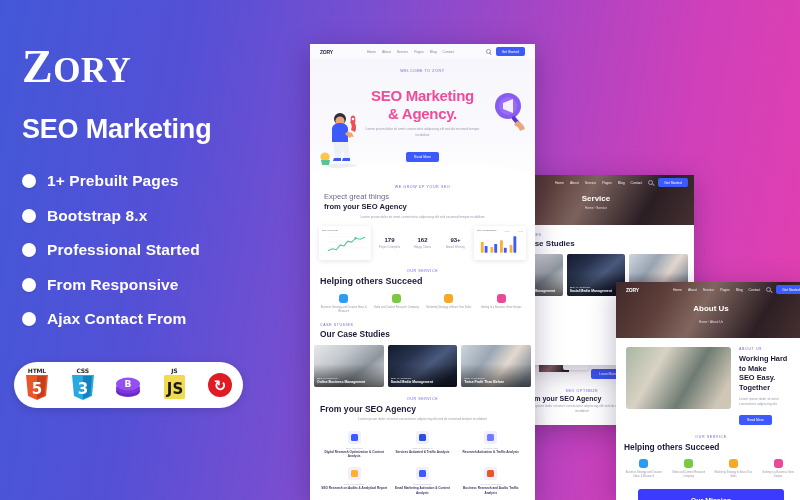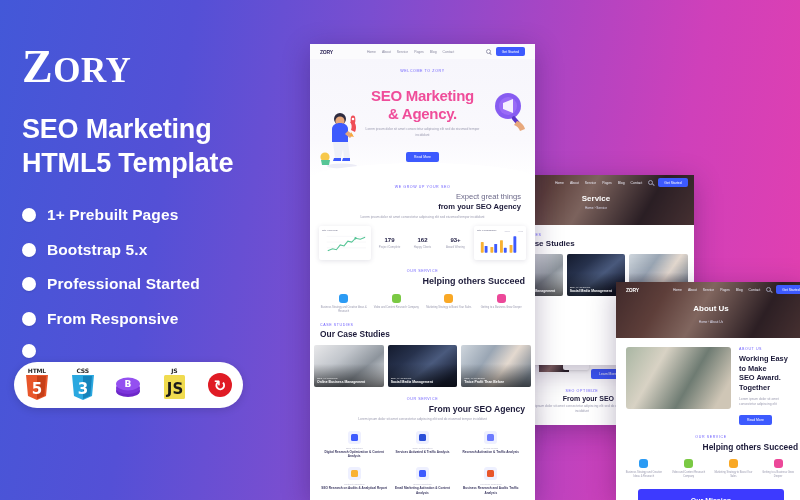--- a/index.html
+++ b/index.html
@@ -47,21 +47,21 @@
   .mk-logo.light { color: #fff; }
   .mk-menu { display: flex; gap: 6px; margin-left: 28px; }
   .mk-menu span { font-size: 3.4px; color: #8a8aa0; white-space: nowrap; }
   .mk-menu.light span { color: #e8e8f2; }
   .mk-nav-right { margin-left: auto; display: flex; align-items: center; gap: 5px; }
   .mk-search { width: 5px; height: 5px; border: .7px solid #9a9ab0; border-radius: 50%; position: relative; }
   .mk-search::after { content:''; position:absolute; right:-2px; bottom:-1px; width:2.5px; height:.7px; background:#9a9ab0; transform:rotate(45deg); }
   .mk-cta { background: #3d5afe; color: #fff; font-size: 3.4px; padding: 2.5px 6px; border-radius: 2px; white-space: nowrap; }
 
   .mk-eyebrow { font-size: 3.6px; color: #6b5cff; letter-spacing: .6px; text-align: center; }
-  .mk-h2 { text-align: right; color: #1d1b3a; font-weight: 700; }
+  .mk-h2 { text-align: left; color: #1d1b3a; font-weight: 700; }
   .mk-sub { text-align: center; color: #9b9bb0; font-size: 3.3px; line-height: 1.6; }
   .mk-btn { background: #3d5afe; color: #fff; font-size: 3.4px; padding: 3px 8px; border-radius: 2px; display: inline-block; }
 
   
   #sheet-1 { left: 310px; top: 44px; width: 225px; height: 456px; }
   #s1-hero { position: relative; height: 118px; background: linear-gradient(180deg,#f7f6fc 0%, #faf9fd 70%, #fff 100%); overflow: hidden; }
   #s1-hero-title { text-align: center; margin-top: 14px; font-size: 15px; font-weight: 700; color: #ef4d9a; line-height: 1.18; letter-spacing: -.3px; }
   .hero-person { position: absolute; left: 10px; bottom: 8px; width: 44px; height: 62px; }
   .hero-mega { position: absolute; right: 4px; top: 32px; width: 40px; height: 42px; }
   .hero-wave { position: absolute; left: 0; bottom: -2px; width: 100%; height: 16px; background: #fff; border-radius: 50% 50% 0 0 / 100% 100% 0 0; }
@@ -112,42 +112,42 @@
 <body>
 
 <div id="left-panel">
 
   <div id="brand-logo">
     <span class="z">Z</span><span class="rest">ORY</span>
   </div>
 
   <h1 id="headline">
     <div>SEO Marketing</div>
-    <div>HTML5 Template</div>
   </h1>
 
   <ul id="feature-list">
     <li class="feature-item">
       <span class="bullet-dot"></span>
       <span class="feature-label">1+ Prebuilt Pages</span>
     </li>
     <li class="feature-item">
       <span class="bullet-dot"></span>
-      <span class="feature-label">Bootstrap 5.x</span>
+      <span class="feature-label">Bootstrap 8.x</span>
     </li>
     <li class="feature-item">
       <span class="bullet-dot"></span>
       <span class="feature-label">Professional Started</span>
     </li>
     <li class="feature-item">
       <span class="bullet-dot"></span>
       <span class="feature-label">From Responsive</span>
     </li>
     <li class="feature-item">
       <span class="bullet-dot"></span>
+      <span class="feature-label">Ajax Contact From</span>
     </li>
   </ul>
 </div>
 
 <div id="tech-badges">
 
   <div class="badge">
     <span class="badge-cap">HTML</span>
     <div class="shield">
       <svg width="26" height="31" viewBox="0 0 26 31">
@@ -311,22 +311,22 @@
     </div>
     <div id="s3-hero-title">About Us</div>
     <div class="crumb" style="top:38px;">Home  ›  About Us</div>
   </div>
 
   <div style="display:flex;gap:8px;padding:9px 10px 0;">
     <div class="ph ph-team" style="width:105px;height:62px;border-radius:3px;"></div>
     <div style="flex:1;">
       <div class="mk-eyebrow" style="text-align:left;">ABOUT US</div>
       <div class="mk-h2" style="text-align:left;font-size:7.4px;line-height:1.3;margin-top:3px;">
-        <span>Working Easy to Make</span><br>
-        <span>SEO Award. Together</span>
+        <span>Working Hard to Make</span><br>
+        <span>SEO Easy. Together</span>
       </div>
       <div class="mk-sub" style="text-align:left;margin-top:4px;">Lorem ipsum dolor sit amet consectetur adipiscing elit</div>
       <div class="mk-btn" style="margin-top:5px;">Read More</div>
     </div>
   </div>
 
   <div style="padding:10px 8px 0;">
     <div class="mk-eyebrow">OUR SERVICE</div>
     <div class="mk-h2" style="font-size:8.4px;margin-top:3px;">Helping others Succeed</div>
     <div style="display:flex;gap:5px;margin-top:7px;">

